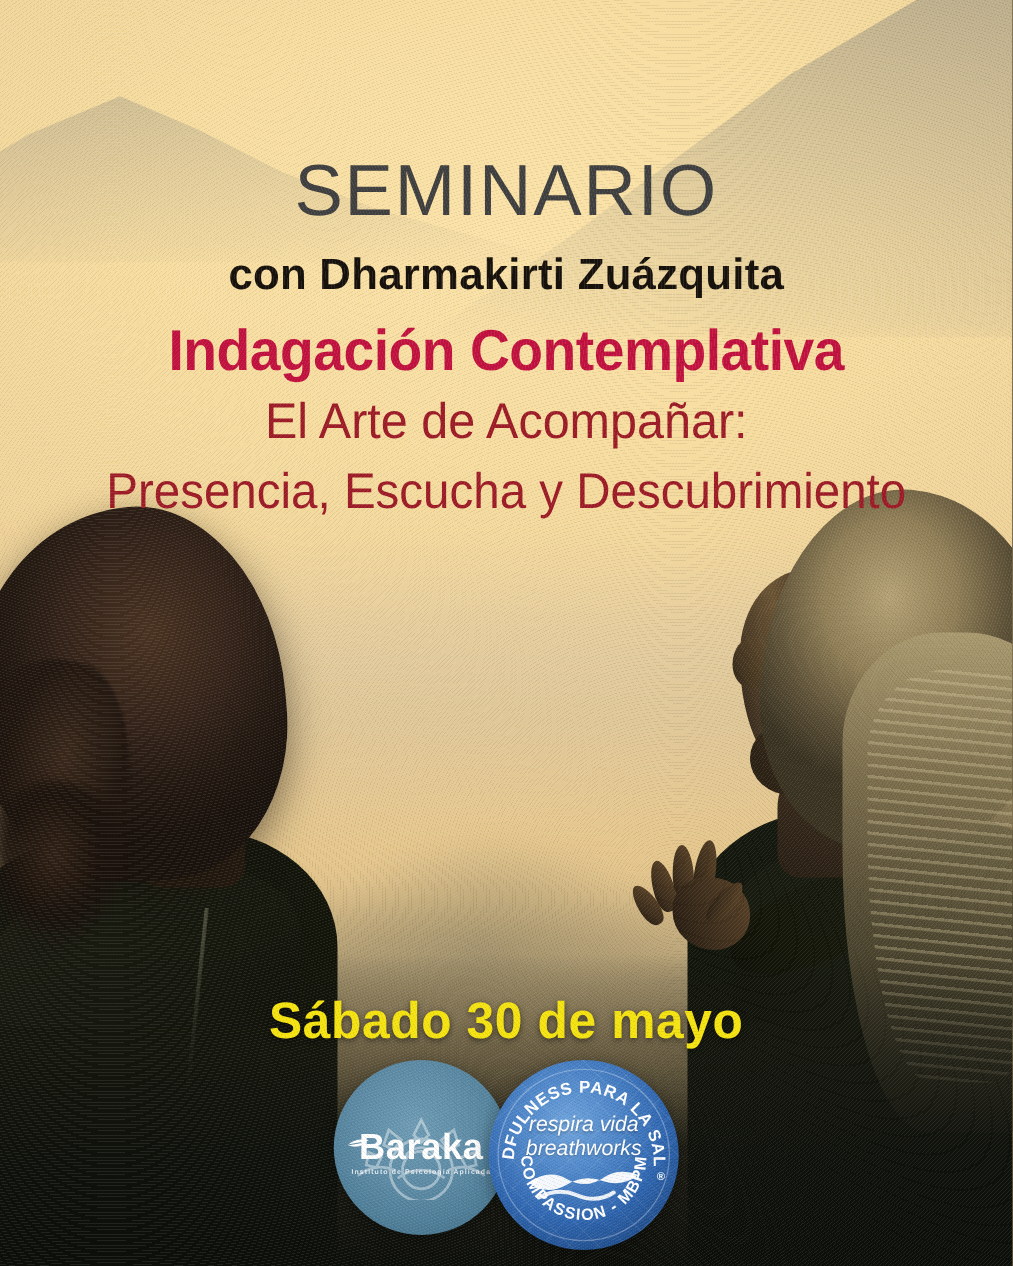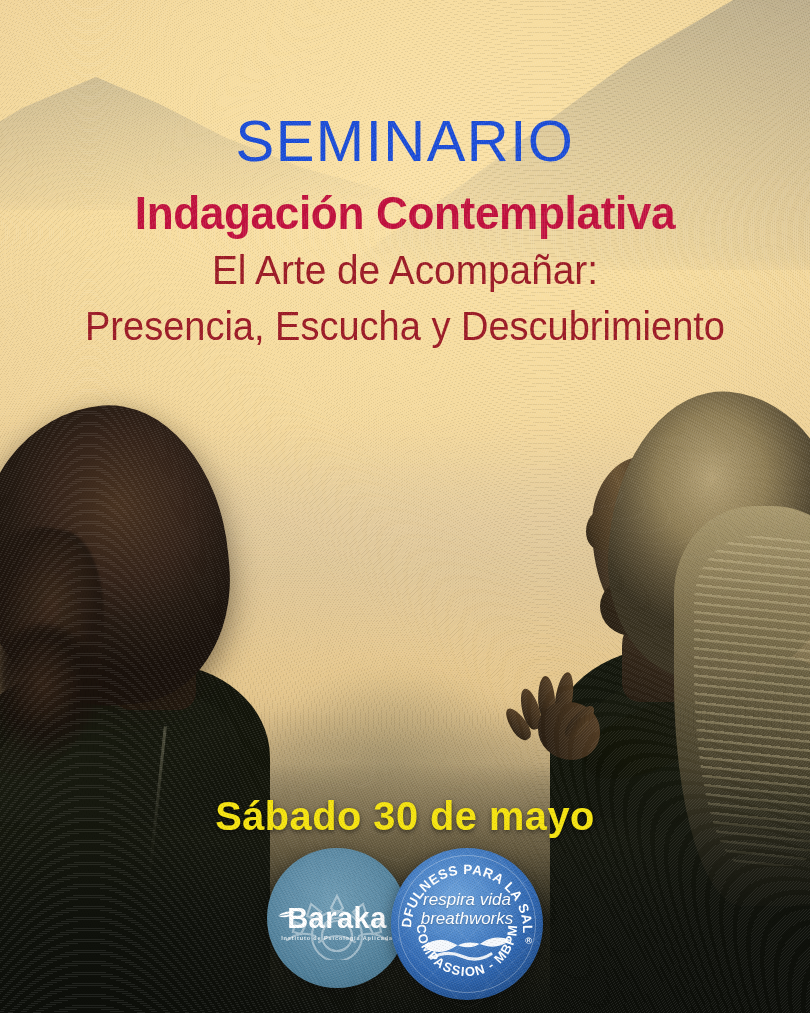--- a/index.html
+++ b/index.html
@@ -267,23 +267,23 @@
     position: absolute;
     left: 0; right: 0;
     top: 112px;
     text-align: center;
     z-index: 20;
   }
   .t-seminario {
     font-size: 58px;
     font-weight: 400;
     letter-spacing: 1.5px;
-    color: #1d4ed8;
+    color: #404040;
     line-height: 1.0;
-    margin: 0;
+    margin: 12px;
   }
   .t-presenter {
     font-size: 35px;
     font-weight: 700;
     letter-spacing: 0.2px;
     color: #17120c;
     line-height: 1.0;
     margin: 20px 0 0 0;
   }
   .t-title {
@@ -479,20 +479,21 @@
     <div class="fr-chin"></div>
     <div class="fr-hair"></div>
     <div class="fr-hair-fall"></div>
     <div class="fr-hair-strands"></div>
   </div>
 
   <div class="bg-ground"></div>
 
   <div class="headline-stack">
     <div class="t-seminario">SEMINARIO</div>
+    <div class="t-presenter">con Dharmakirti Zuázquita</div>
     <div class="t-title">Indagación Contemplativa</div>
     <div class="t-sub1">El Arte de Acompañar:</div>
     <div class="t-sub2">Presencia, Escucha y Descubrimiento</div>
   </div>
 
   <div class="t-date">Sábado 30 de mayo</div>
 
   <div class="logo-row">
 
     <div class="logo-baraka">

